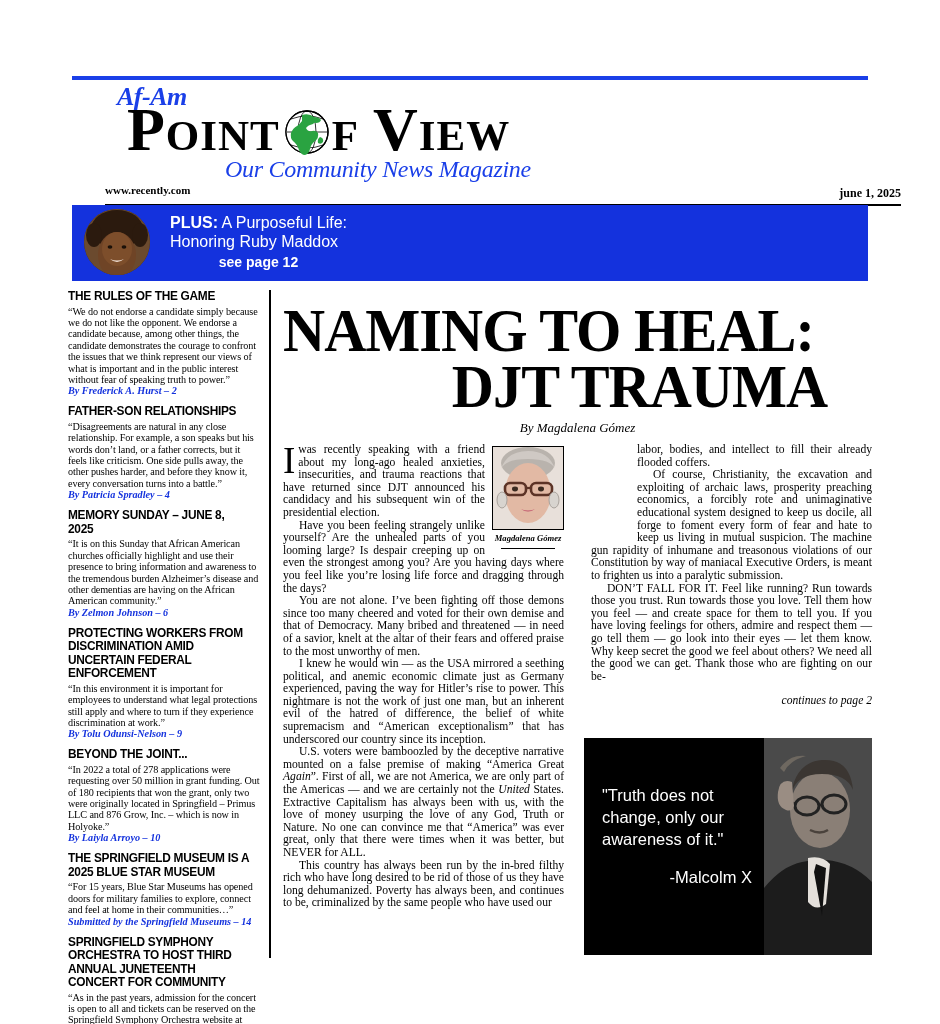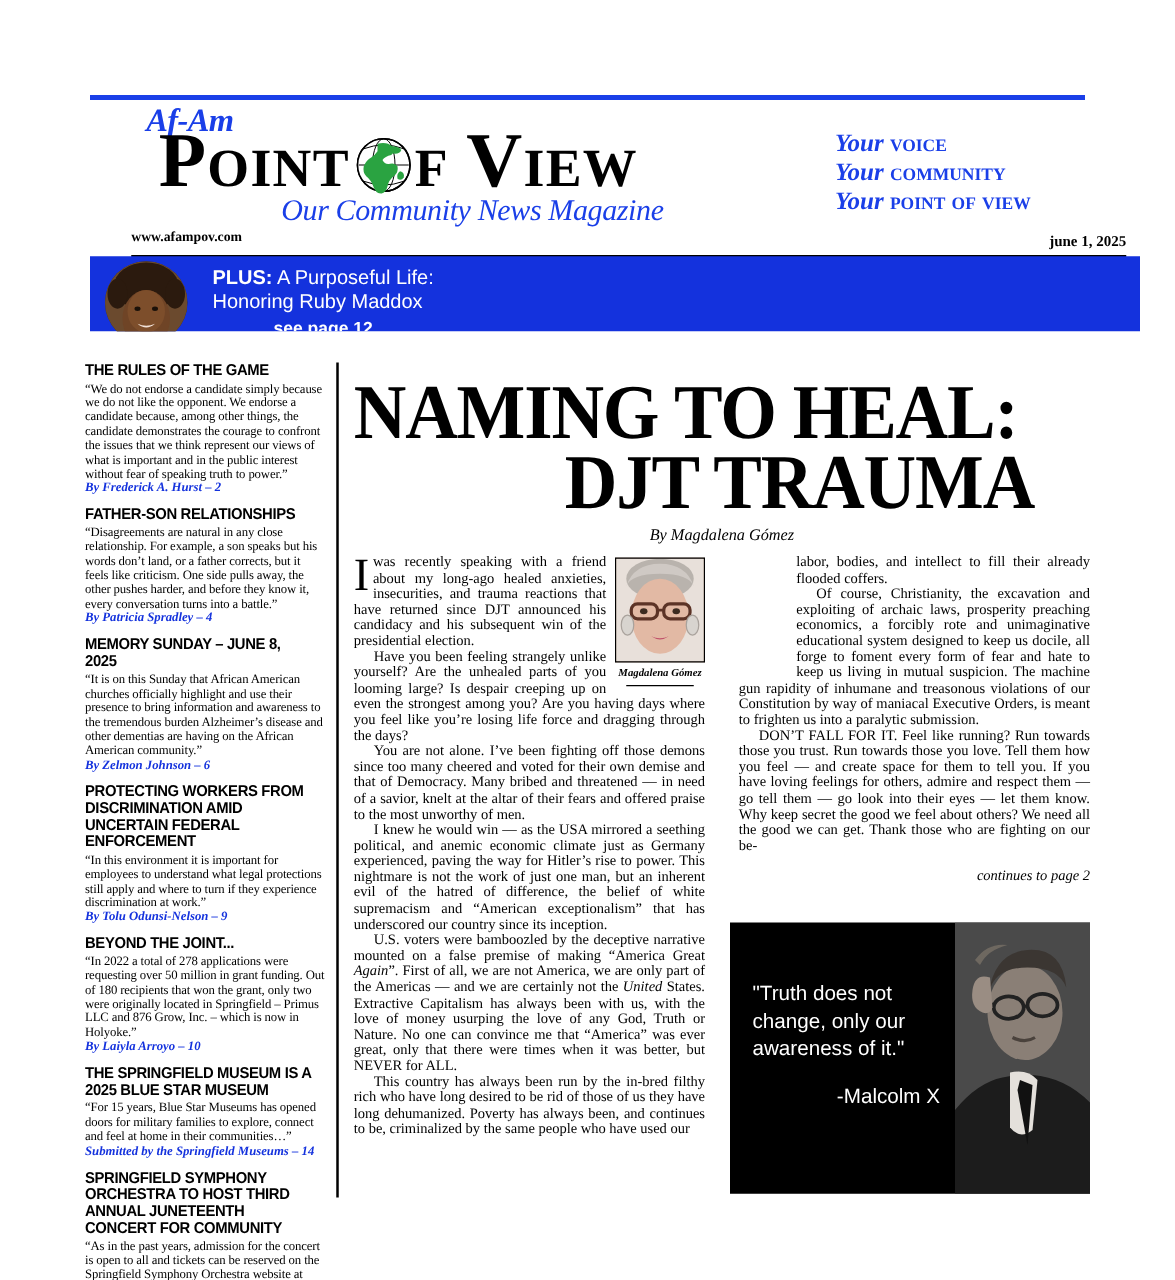--- a/index.html
+++ b/index.html
@@ -89,24 +89,23 @@
     font-weight: bold; font-size: 12px;
   }
   .rule-black {
     position: absolute; top: 124px; left: 0;
     width: 796px; height: 2px; background: #000;
   }
 
   
   .banner {
     position: absolute;
-    left: 72px; top: 205px; width: 796px; height: 60px;
+    left: 72px; top: 205px; width: 796px; height: 76px;
     background: #1432dd;
     overflow: hidden;
-    padding-left: 44px;
   }
   .banner-photo {
     position: absolute; left: 12px; top: 4px;
     width: 66px; height: 66px; border-radius: 50%;
     overflow: hidden; background: #3a2a1c;
   }
   .plus-block {
     position: absolute; left: 98px; top: 8px;
     color: #fff;
     font-family: "Liberation Sans", sans-serif;
@@ -318,37 +317,23 @@
             <path d="M30 8 q5 0 7 3 q-1 3 -5 3 q-3 0 -4 -3z" fill="#2aa341"></path>
             <path d="M36 28 q4 1 3 5 q-2 3 -5 1 q-1 -4 2 -6z" fill="#2aa341"></path>
           </svg>
         </span>
         <span class="pov-word">F</span>
         <span class="pov-word first-cap" style="margin-left:14px;">View</span>
       </div>
 
       <div class="tagline">Our Community News Magazine</div>
 
-      <div class="slogans">
-        <div class="slogan">
-          <span class="it">Your</span>
-          <span class="sc">Voice</span>
-        </div>
-        <div class="slogan">
-          <span class="it">Your</span>
-          <span class="sc">Community</span>
-        </div>
-        <div class="slogan">
-          <span class="it">Your</span>
-          <span class="sc">Point of View</span>
-        </div>
-      </div>
 
       <div class="mast-bottom">
-        <div class="site-url">www.afampov.com</div>
+        <div class="site-url">www.recently.com</div>
         <div class="issue-date">june 1, 2025</div>
       </div>
       <div class="rule-black"></div>
     </div>
   </div>
 
   <div class="banner">
     <div class="banner-photo">
       <svg viewBox="0 0 66 66" width="66" height="66">
         <rect width="66" height="66" fill="#6b4a2e"></rect>

